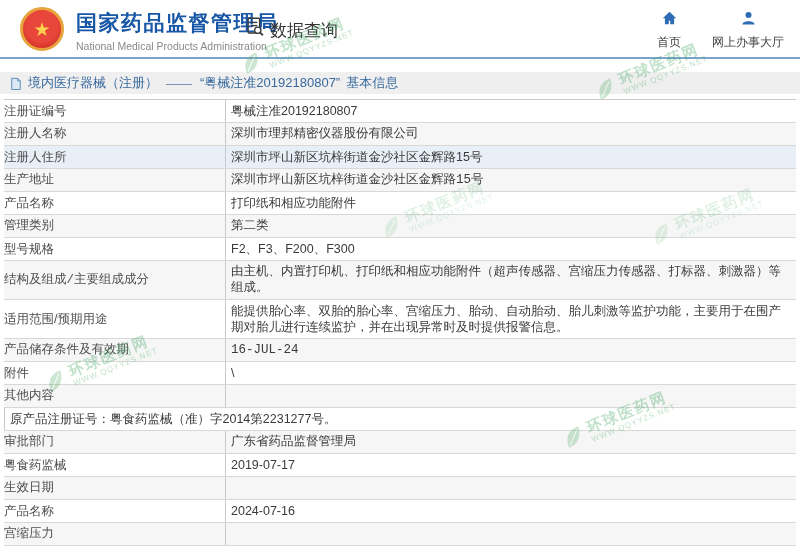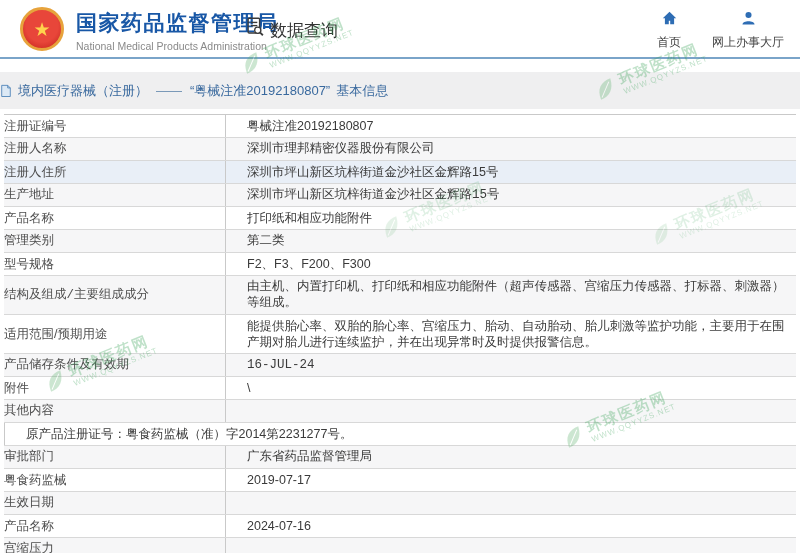--- a/index.html
+++ b/index.html
@@ -21,41 +21,41 @@
   .brand-title{font-size:21px;font-weight:bold;color:#1857a6;letter-spacing:1.5px;}
   .brand-sub{font-size:10.5px;color:#8a8a8a;margin-top:3px;}
   .dq{position:absolute;left:244px;top:16px;display:flex;align-items:flex-end;gap:4px;cursor:pointer;}
   .dq-label{font-size:17px;color:#333;}
   .nav{position:absolute;right:16px;top:10px;display:flex;gap:26px;}
   .nav-item{display:flex;flex-direction:column;align-items:center;gap:3px;cursor:pointer;min-width:34px;}
   .nav-label{font-size:12px;color:#444;white-space:nowrap;}
   .blue-line{height:2px;background:#7aa4c9;}
   .crumb-gap{height:13px;background:#fff;}
   
-  .crumb{height:37px;background:#efeff0;display:flex;align-items:center;gap:6px;}
+  .crumb{height:22px;background:#efeff0;display:flex;align-items:center;padding-left:10px;gap:6px;}
   .crumb span{font-size:13px;}
   .crumb-section{color:#39699e;cursor:pointer;}
   .crumb-sep{color:#6b8db1;margin:0 2px;}
   .crumb-title{color:#39699e;}
   
   .content{padding:5px 4px 0 4px;background:#fff;}
   .table{border-top:1px solid #c9c9c9;}
   .trow{display:flex;border-bottom:1px solid #d8d8d8;min-height:22px;background:#fff;}
   .trow.even{background:#f6f6f7;font-family:Liberation Mono, monospace;}
   .trow.tint-blue{background:#e9eff7;}
   .tlabel{
     flex:0 0 221px;width:221px;box-sizing:border-box;
     display:flex;justify-content:flex-start;align-items:center;gap:4px;
     text-align:right;padding:3px 10px 3px 0;
     font-size:12.5px;color:#4d4d4d;line-height:15px;
   }
   .tvalue{
     flex:1;border-left:1px solid #c9c9c9;
     display:flex;align-items:center;
-    padding:3px 10px 3px 21px;font-size:12.5px;color:#3a3a3a;line-height:16px;
+    padding:3px 10px 3px 5px;font-size:12.5px;color:#3a3a3a;line-height:16px;
   }
   
   .wm{
     position:absolute;display:flex;align-items:center;gap:5px;
     transform:rotate(-22deg);opacity:.30;pointer-events:none;z-index:6;
   }
   .wm.faint{opacity:.15;}
   .wm-text{display:flex;flex-direction:column;line-height:1.1;}
   .wm-name{font-size:15px;font-weight:bold;color:#2f9e4f;letter-spacing:2px;}
   .wm-url{font-size:8px;color:#2f9e4f;letter-spacing:1px;}

